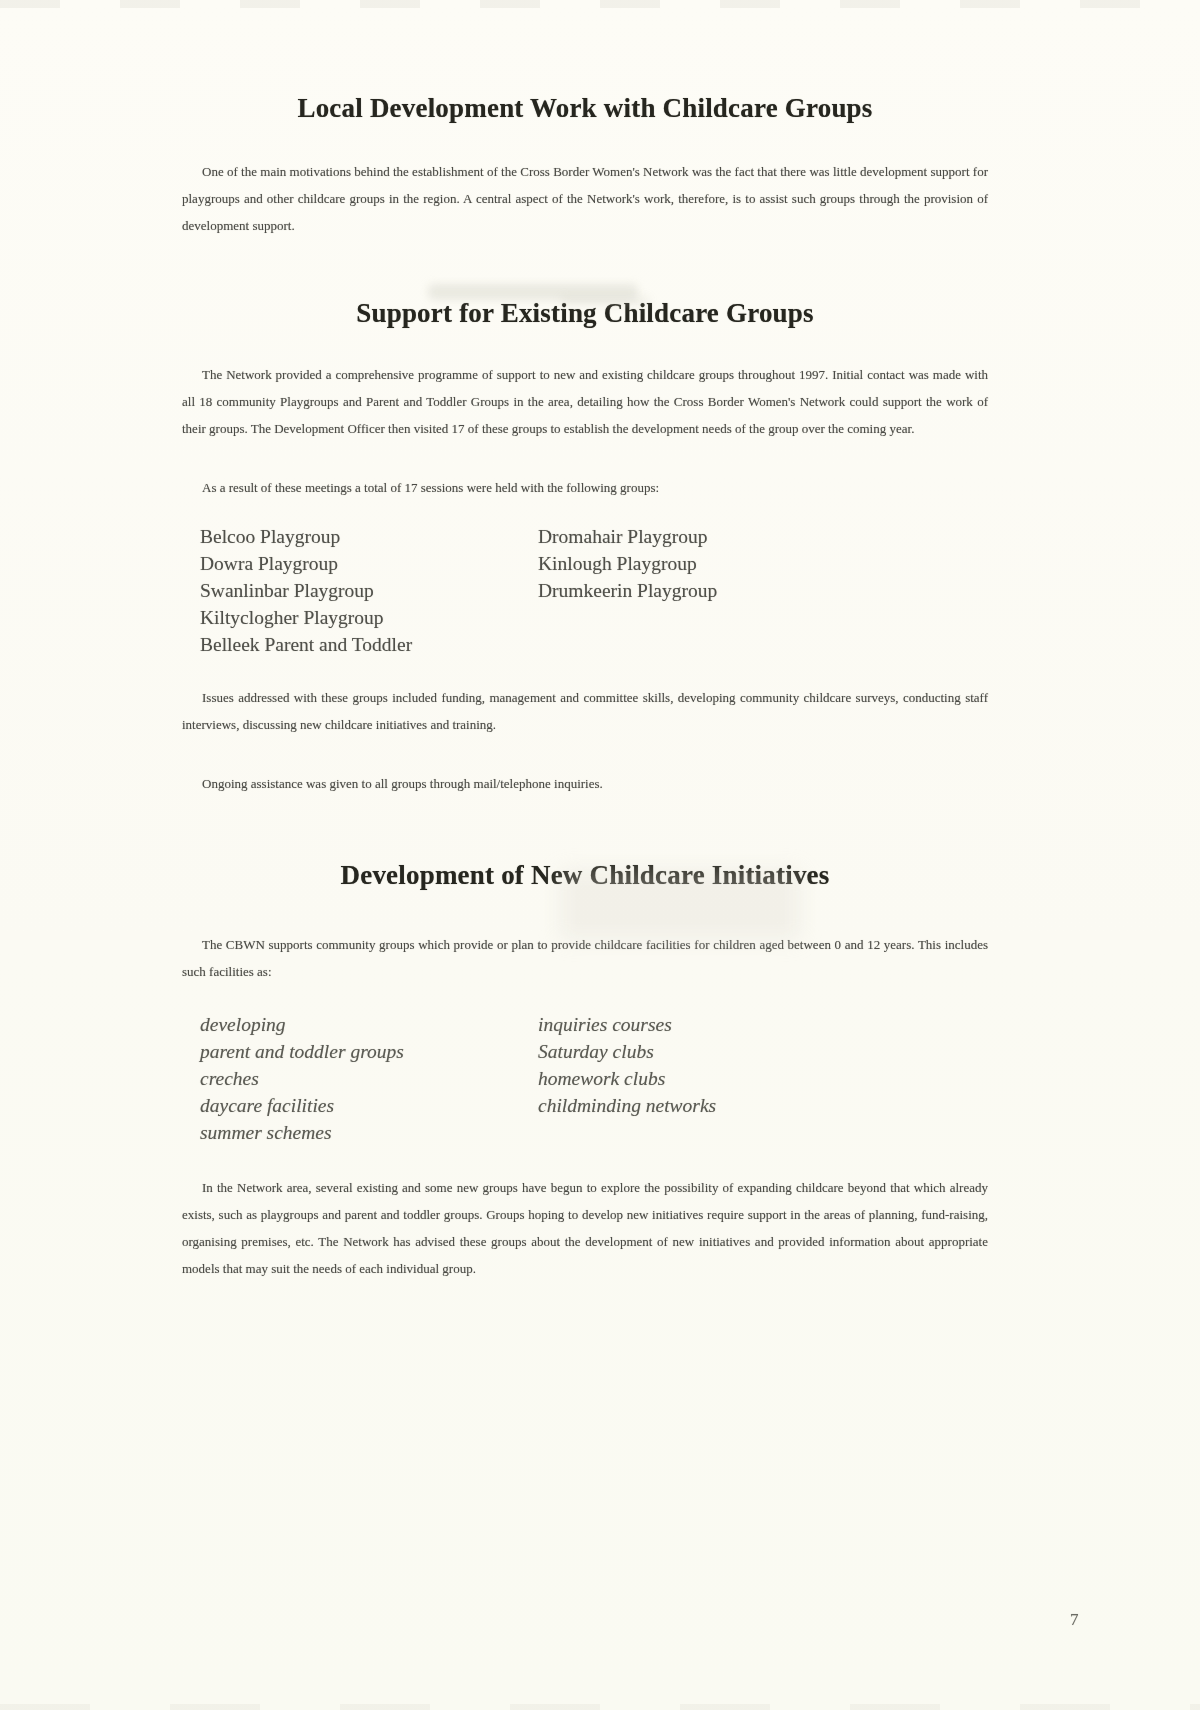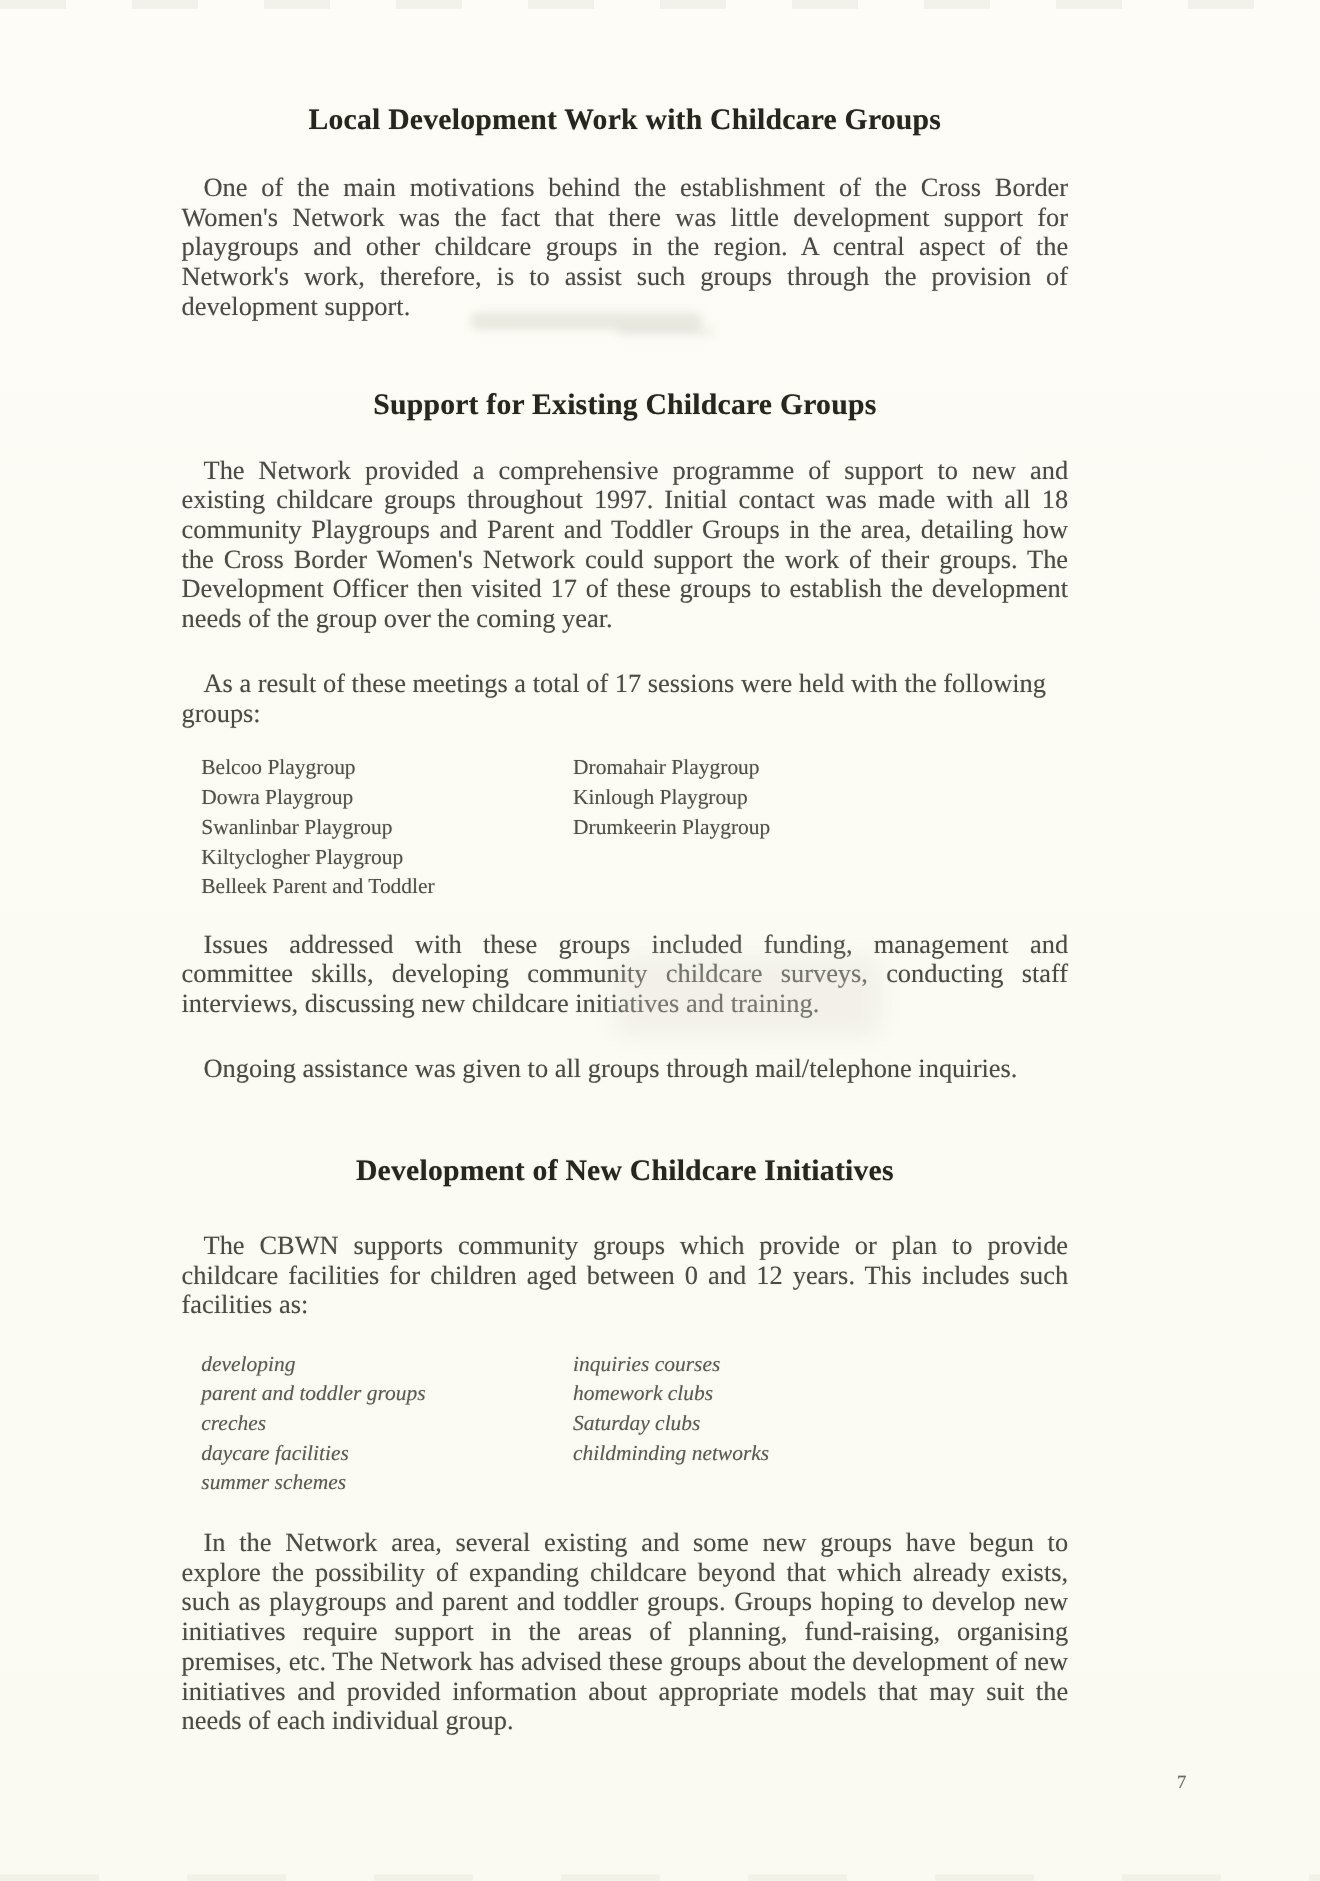--- a/index.html
+++ b/index.html
@@ -11,40 +11,40 @@
     position: relative;
     width: 1200px;
     height: 1710px;
     background: linear-gradient(180deg, #fdfcf6 0%, #fbfaf3 55%, #fafaf2 100%);
     overflow: hidden;
     font-family: "Liberation Serif", "DejaVu Serif", serif;
     color: #4b4b46;
   }
   .content {
     position: absolute;
-    left: 165px;
+    left: 182px;
     top: 0;
     width: 806px;
   }
   .doc-title {
     margin: 0;
     text-align: center;
     font-size: 27px;
     line-height: 32px;
     font-weight: 700;
     color: #26261f;
     letter-spacing: 0.2px;
     text-shadow: 0 0 1px rgba(40,40,30,0.45);
   }
   .t1 { margin-top: 92px; }
   .t2 { margin-top: 58px; }
   .t3 { margin-top: 62px; }
   .para {
     margin: 0;
-    font-size: 24px;
+    font-size: 13px;
     line-height: 27px;
     text-align: justify;
     text-indent: 20px;
     color: #4b4b46;
     text-shadow: 0 0 1px rgba(75,75,65,0.4);
   }
   .para.single { text-align: left; margin-top: 32px; }
   .p1 { margin-top: 34px; }
   .p2 { margin-top: 32px; }
   .p3 { margin-top: 13px; }
@@ -147,22 +147,22 @@
     <div class="two-col facilities">
       <div class="col">
         <div class="list-item italic">developing</div>
         <div class="list-item italic">parent and toddler groups</div>
         <div class="list-item italic">creches</div>
         <div class="list-item italic">daycare facilities</div>
         <div class="list-item italic">summer schemes</div>
       </div>
       <div class="col right">
         <div class="list-item italic">inquiries courses</div>
+        <div class="list-item italic">Saturday clubs</div>
         <div class="list-item italic">homework clubs</div>
-        <div class="list-item italic">Saturday clubs</div>
         <div class="list-item italic">childminding networks</div>
       </div>
     </div>
 
     <p class="para p7">In the Network area, several existing and some new groups have begun to explore the possibility of expanding childcare beyond that which already exists, such as playgroups and parent and toddler groups. Groups hoping to develop new initiatives require support in the areas of planning, fund-raising, organising premises, etc. The Network has advised these groups about the development of new initiatives and provided information about appropriate models that may suit the needs of each individual group.</p>
 
   </div>
 
   <div class="smudge smudge-a"></div>
   <div class="smudge smudge-b"></div>

